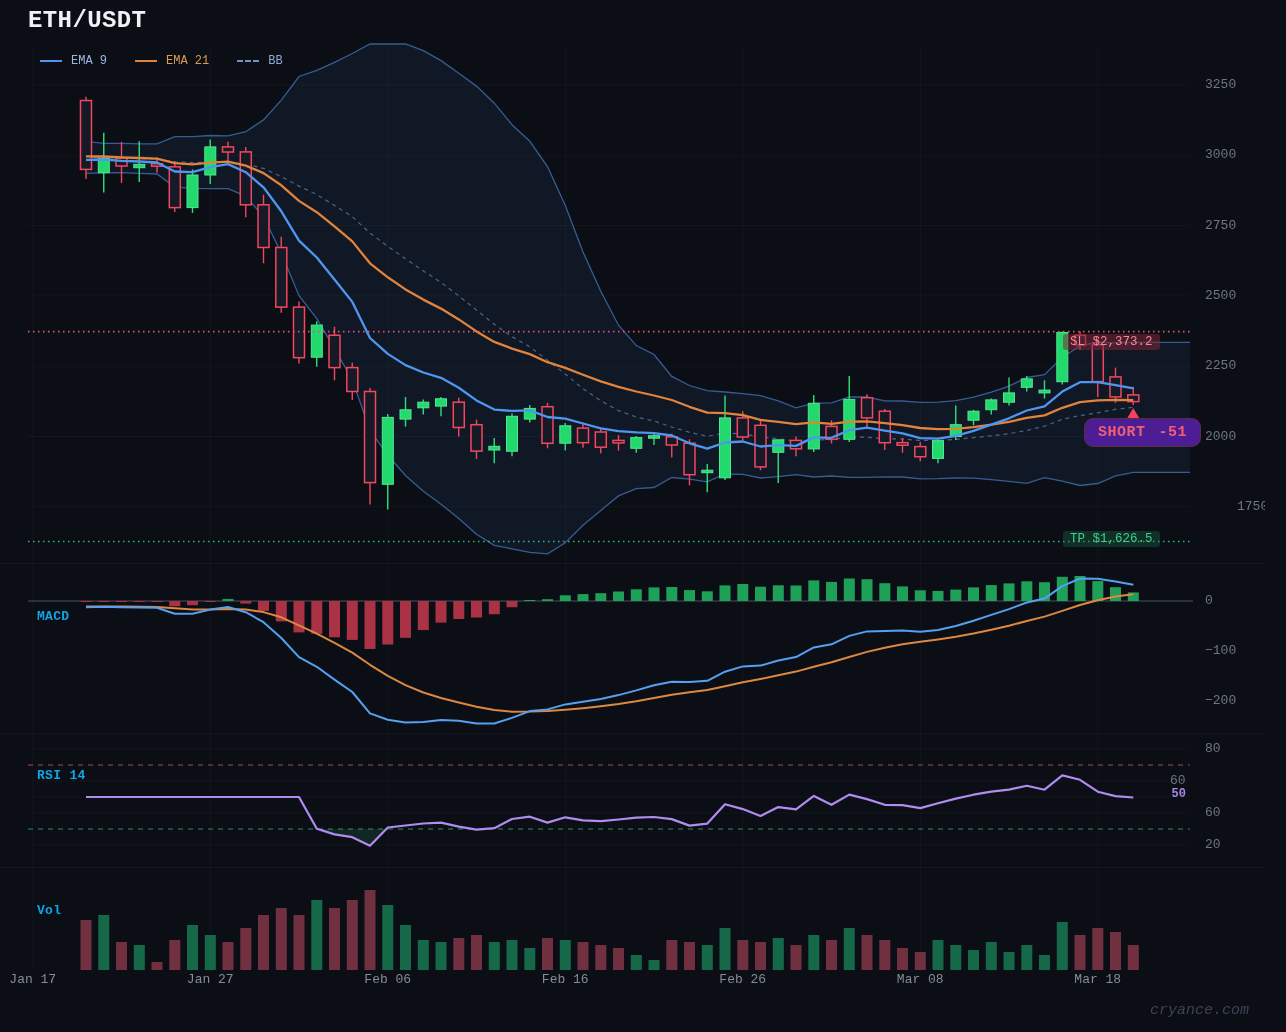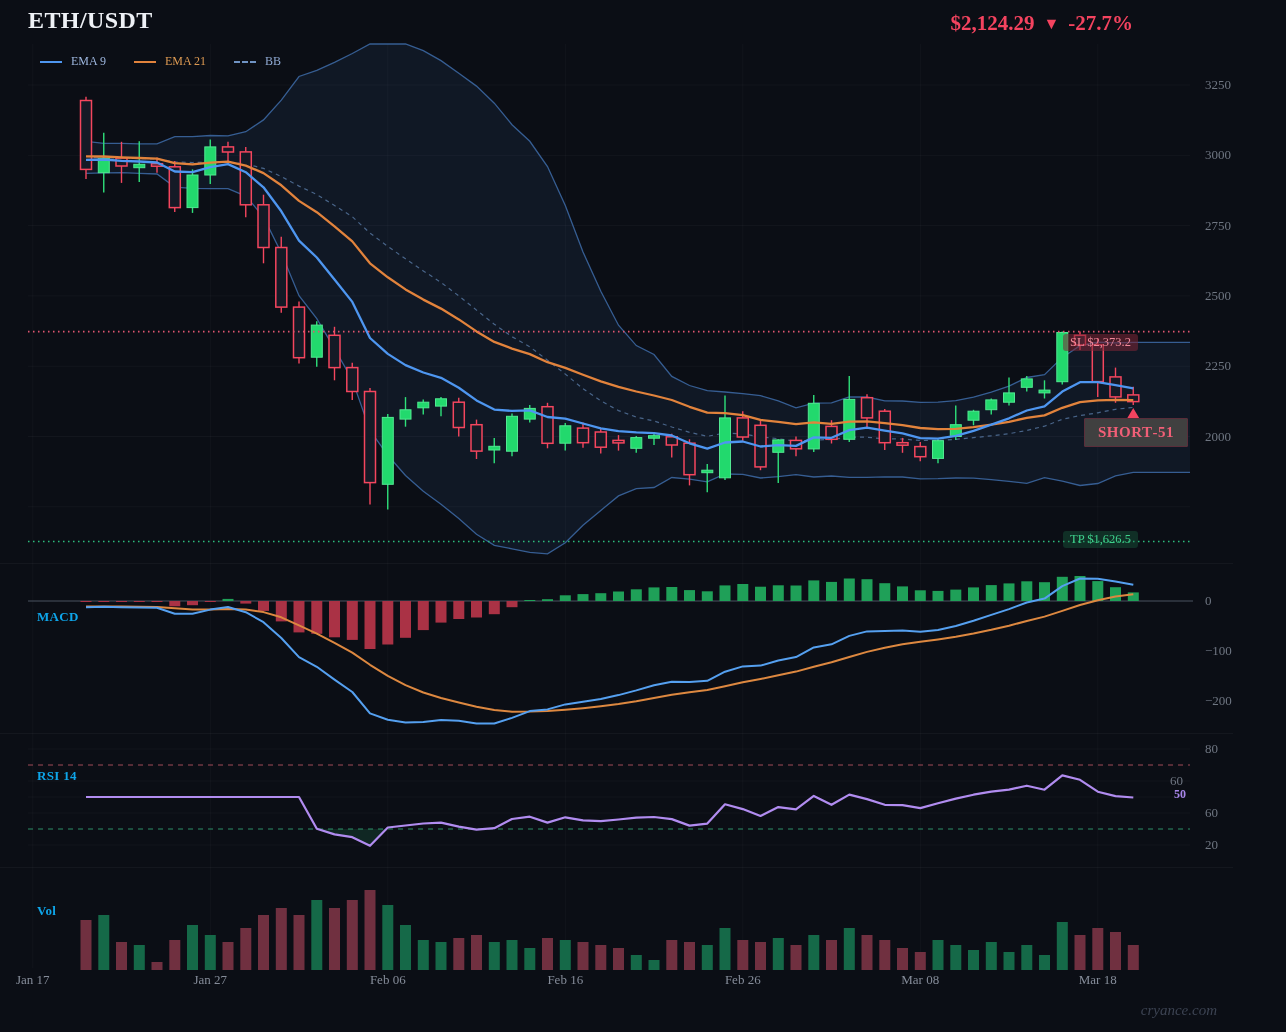--- a/index.html
+++ b/index.html
@@ -1,51 +1,46 @@
 <!DOCTYPE html>
 <html><head>
 <meta charset="utf-8">
 <style>
   html,body{margin:0;padding:0;background:#0b0e15;}
   .stage{position:relative;width:1233px;height:1032px;background:#0b0e15;overflow:hidden;
-         font-family:Liberation Serif, serif;}
+         font-family:Liberation Mono, monospace;padding-left:32px;}
   .hdr-title{position:absolute;left:28px;top:7px;font-size:24px;font-weight:800;color:#eef1f6;letter-spacing:.4px;}
   .hdr-price{position:absolute;right:100px;top:11px;font-size:21px;font-weight:700;color:#f4435f;
              display:flex;align-items:center;gap:9px;}
   .hdr-price .tri{font-size:16px;}
   .legend{position:absolute;left:40px;top:54px;display:flex;gap:28px;align-items:center;}
   .legend-item{display:flex;align-items:center;gap:9px;font-size:12px;cursor:pointer;}
   .sw{width:22px;height:0;border-top:2.5px solid #fff;display:inline-block;}
   .sw.dashed{border-top-style:dashed;border-top-width:2px;}
   #chart-svg{position:absolute;left:0;top:0;}
   .axis-label{position:absolute;font-size:13px;color:#6f7682;white-space:nowrap;}
   .date-label{position:absolute;font-size:13px;color:#858c99;width:70px;text-align:center;white-space:nowrap;}
   .panel-label{position:absolute;font-size:13px;font-weight:700;color:#0ea5e9;letter-spacing:.3px;margin-top:23px;}
   .sl-label{position:absolute;left:1063px;top:334px;background:rgba(125,38,55,.55);color:#f2899b;
             font-size:12.5px;padding:1px 7px;border-radius:3px;white-space:nowrap;}
   .tp-label{position:absolute;left:1063px;top:531px;background:rgba(26,110,72,.35);color:#3ed08b;
             font-size:12.5px;padding:1px 7px;border-radius:3px;white-space:nowrap;}
-  .short-badge{position:absolute;left:1084px;top:418px;height:27px;display:flex;align-items:center;gap:0;
-               padding:0 13px;background:#404040;border:1px solid #5a2d3a;border-radius:1px;
+  .short-badge{position:absolute;left:1084px;top:418px;height:27px;display:flex;align-items:center;gap:13px;
+               padding:0 13px;background:#4c1d95;border:1px solid #5a2d3a;border-radius:9px;
                color:#f15f77;font-weight:700;font-size:15px;letter-spacing:.5px;}
   .rsi-value{position:absolute;left:1146px;top:744px;width:40px;text-align:right;
              font-size:12px;font-weight:700;color:#a886ea;margin-top:43px;}
   .watermark{position:absolute;right:16px;top:1002px;font-style:italic;font-size:15px;color:#3c4352;}
 </style>
 </head>
 <body>
 
 <div class="stage">
 
   <div class="hdr-title">ETH/USDT</div>
-  <div class="hdr-price">
-    <span>$2,124.29</span>
-    <span class="tri">▼</span>
-    <span>-27.7%</span>
-  </div>
 
   <div class="legend" id="legend">
       <div class="legend-item">
         <span class="sw" style="border-top-color: rgb(78, 150, 240);"></span>
         <span style="color: rgb(157, 182, 222);">EMA 9</span>
       </div>
       <div class="legend-item">
         <span class="sw" style="border-top-color: rgb(226, 131, 60);"></span>
         <span style="color: rgb(221, 154, 82);">EMA 21</span>
       </div>

